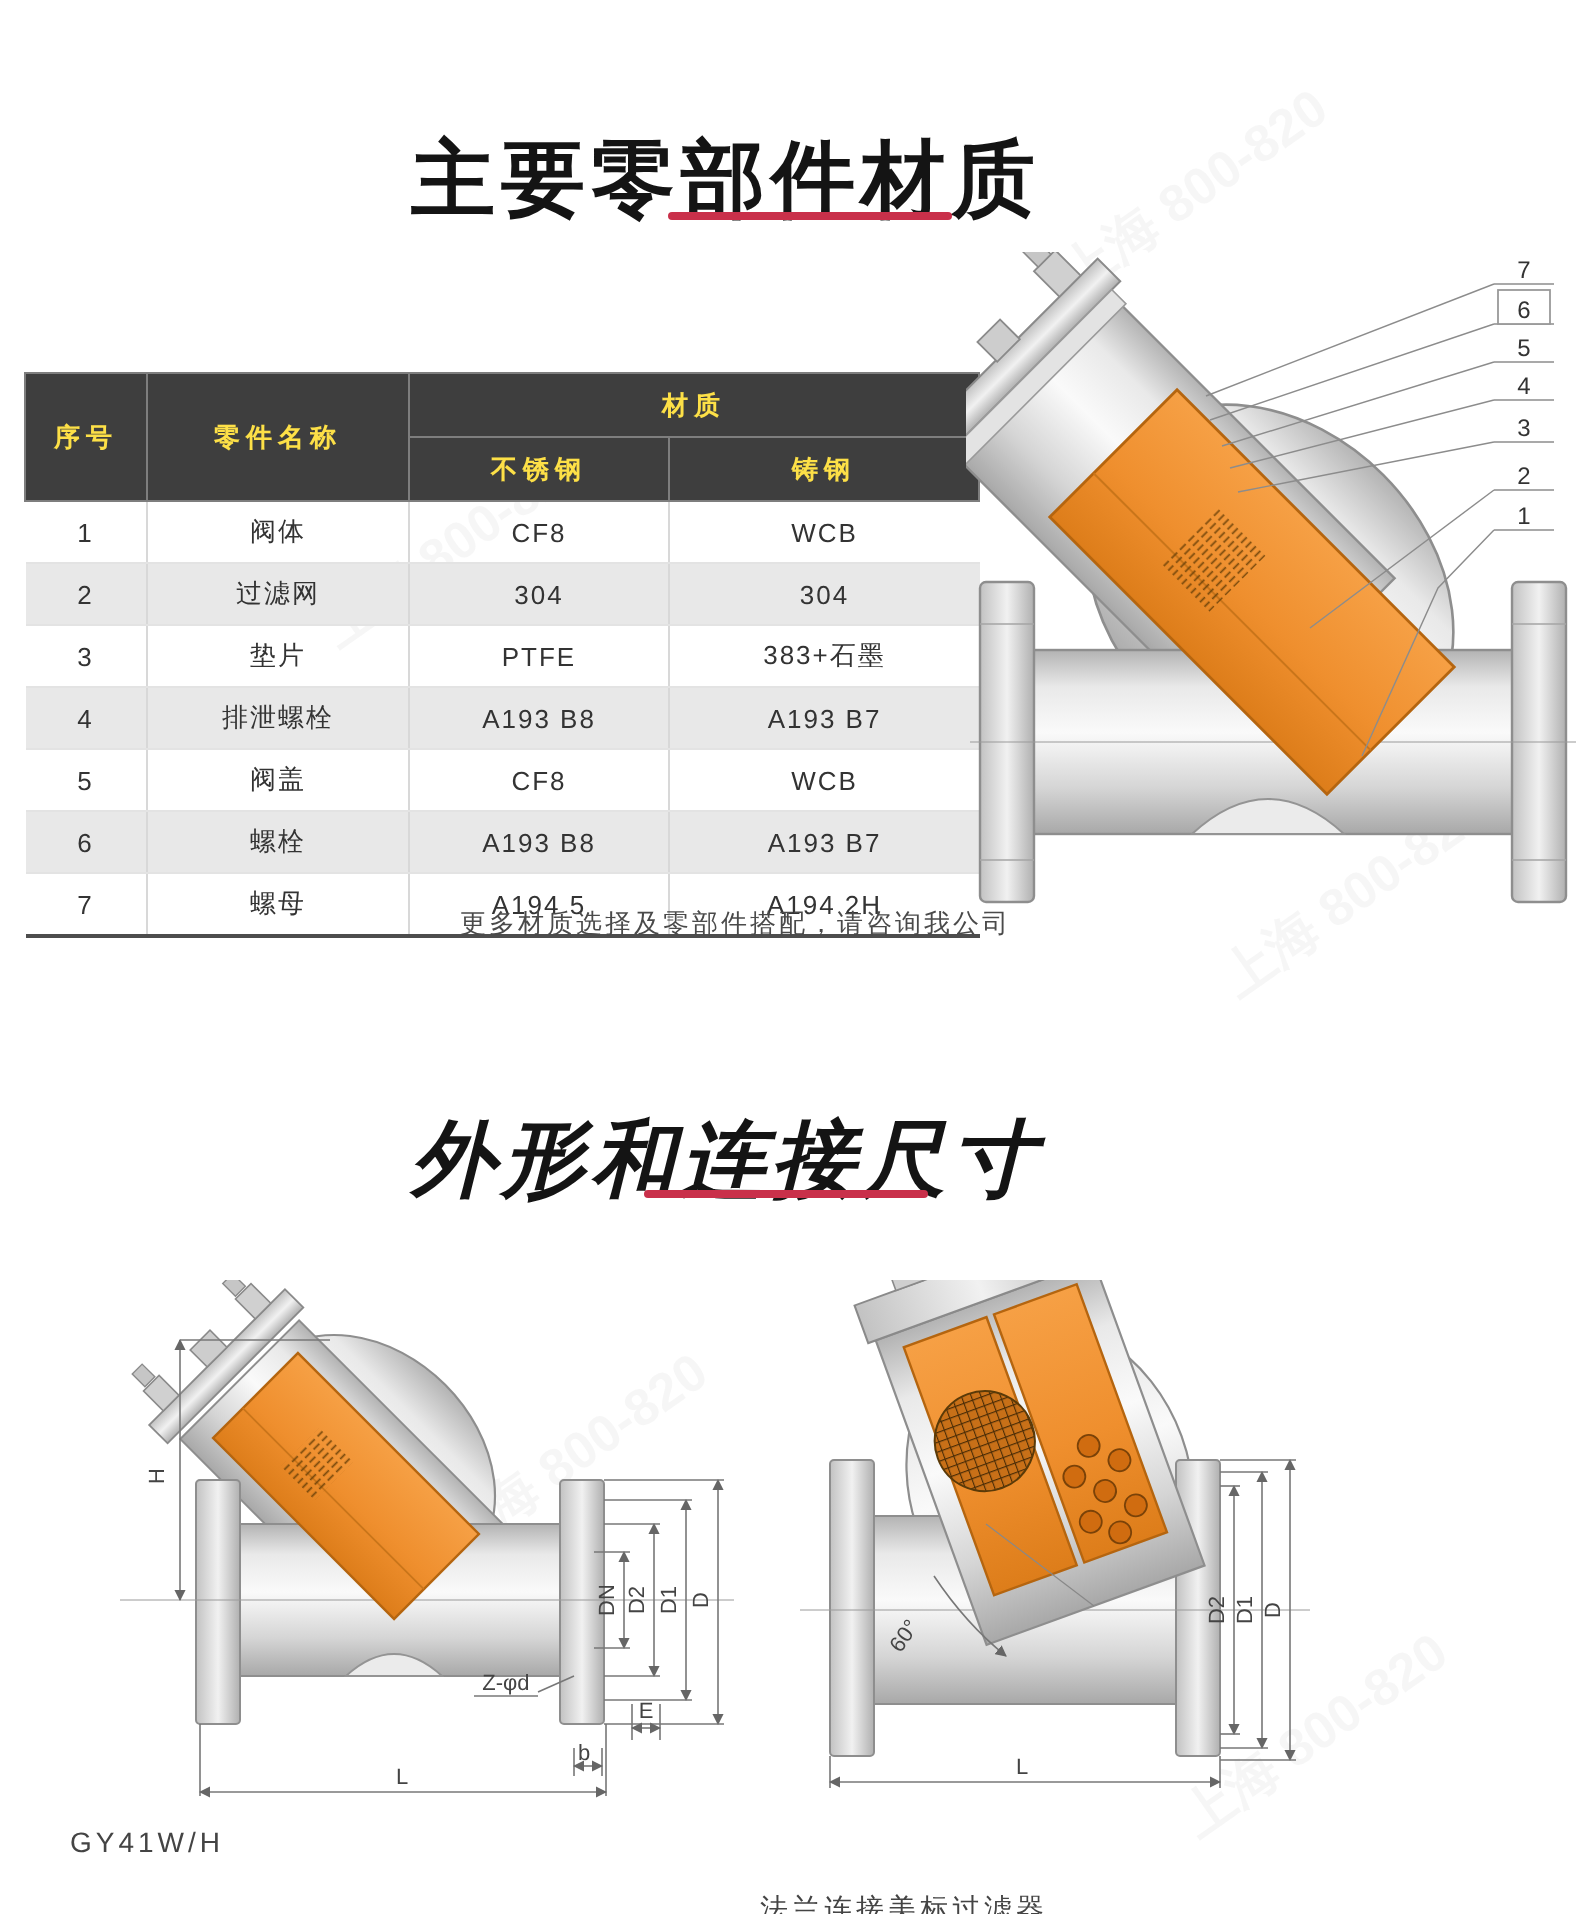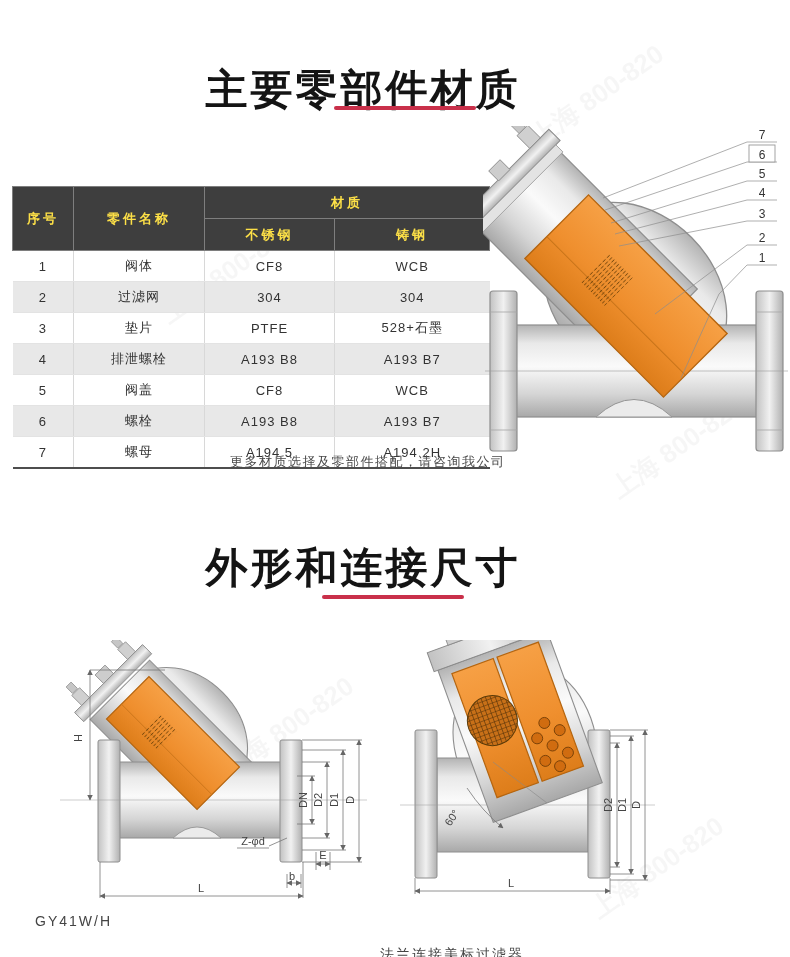--- a/index.html
+++ b/index.html
@@ -79,21 +79,21 @@
         <td>2</td>
         <td>过滤网</td>
         <td>304</td>
         <td>304</td>
       </tr>
 
       <tr>
         <td>3</td>
         <td>垫片</td>
         <td>PTFE</td>
-        <td>528+石墨</td>
+        <td>383+石墨</td>
       </tr>
 
       <tr class="alt">
         <td>4</td>
         <td>排泄螺栓</td>
         <td>A193 B8</td>
         <td>A193 B7</td>
       </tr>
 
       <tr>
@@ -203,21 +203,21 @@
   <rect x="266" y="19" width="26" height="17" fill="#fff" stroke="#999" stroke-width="0.9"></rect>
   <text class="callout-num" x="279" y="13" text-anchor="middle">7</text>
   <text class="callout-num" x="279" y="33" text-anchor="middle">6</text>
   <text class="callout-num" x="279" y="52" text-anchor="middle">5</text>
   <text class="callout-num" x="279" y="71" text-anchor="middle">4</text>
   <text class="callout-num" x="279" y="92" text-anchor="middle">3</text>
   <text class="callout-num" x="279" y="116" text-anchor="middle">2</text>
   <text class="callout-num" x="279" y="136" text-anchor="middle">1</text>
 </svg>
 
-<h1 class="abs page-title" style="top:512px;left:0;">外形和连接尺寸</h1>
+<h1 class="abs page-title" style="top:524px;left:0;font-style:italic;">外形和连接尺寸</h1>
 <div class="abs red-underline" style="left:322px;top:595px;width:142px;"></div>
 
 <svg class="abs" style="left:35px;top:640px;" width="355" height="272" viewBox="0 0 355 272">
   <g transform="translate(148,92) rotate(45)">
     <ellipse rx="72" ry="56" fill="url(#pg)" stroke="#8e8e8e" stroke-width="1.1"></ellipse>
   </g>
   <g transform="translate(140,105) rotate(45)">
     <rect x="-78" y="-42" width="156" height="84" fill="url(#pg)" stroke="#8e8e8e" stroke-width="1"></rect>
   </g>
   <rect x="70" y="122" width="190" height="76" fill="url(#pg)" stroke="#8e8e8e" stroke-width="1"></rect>

